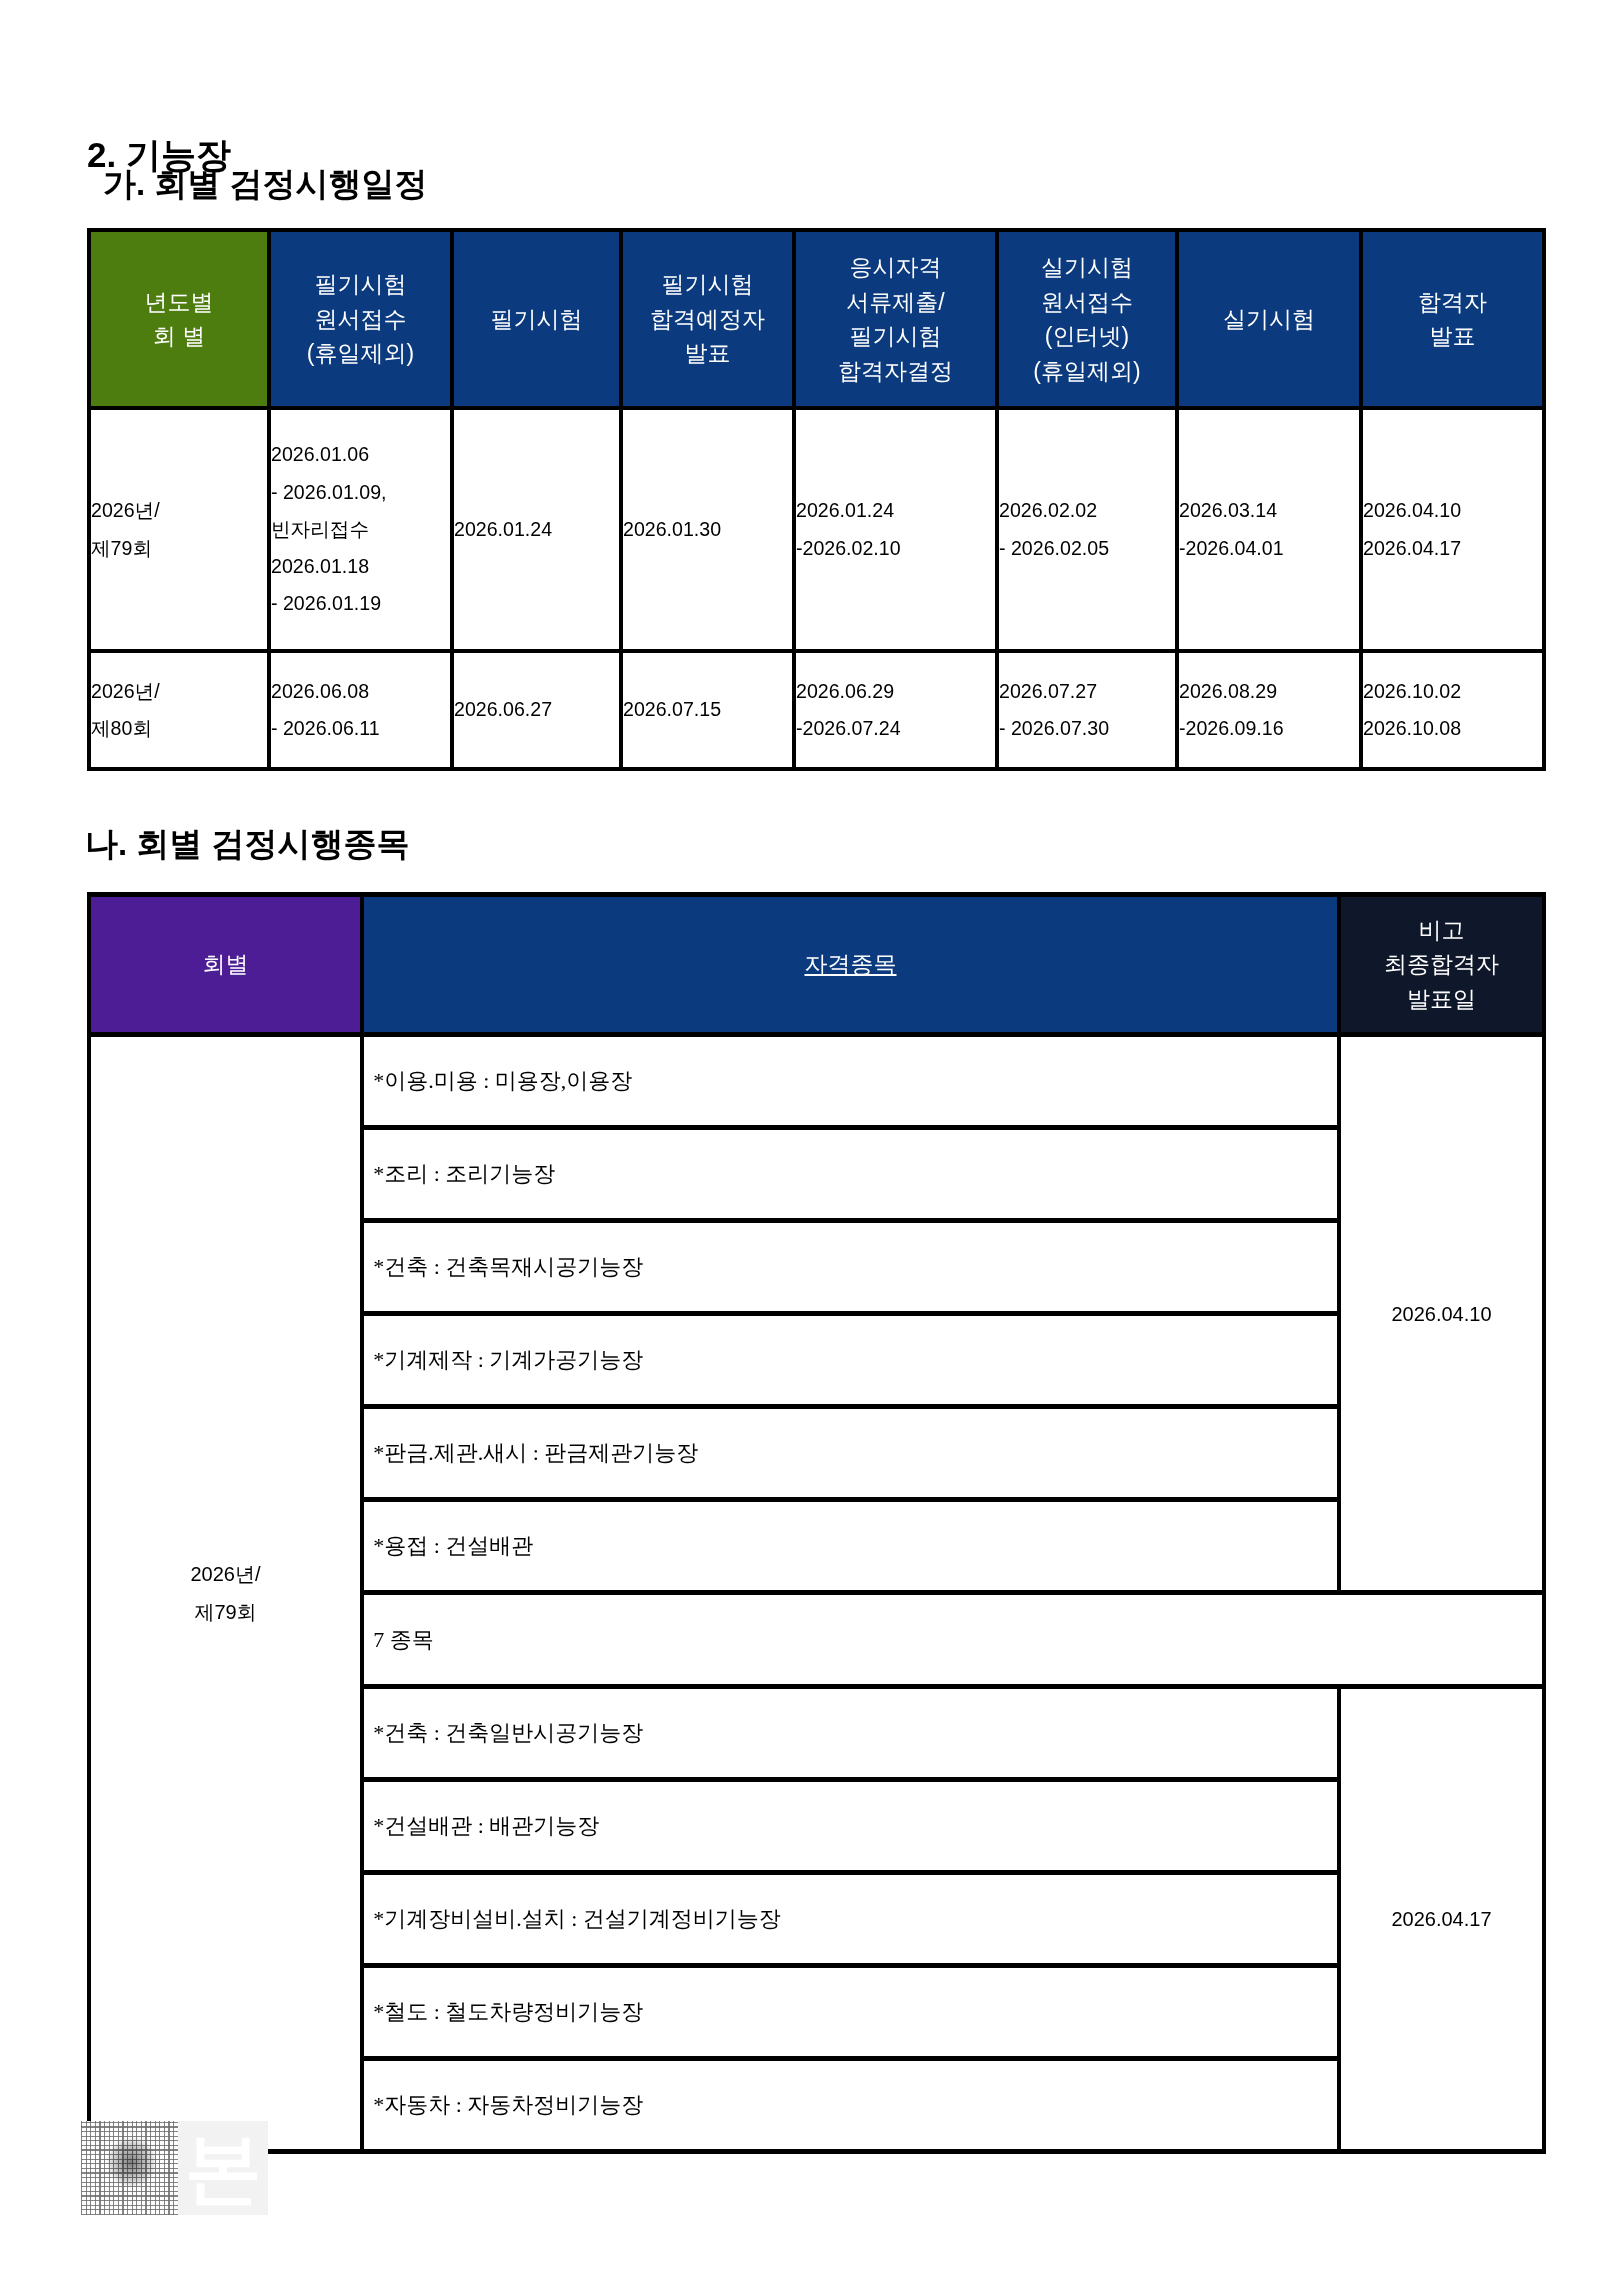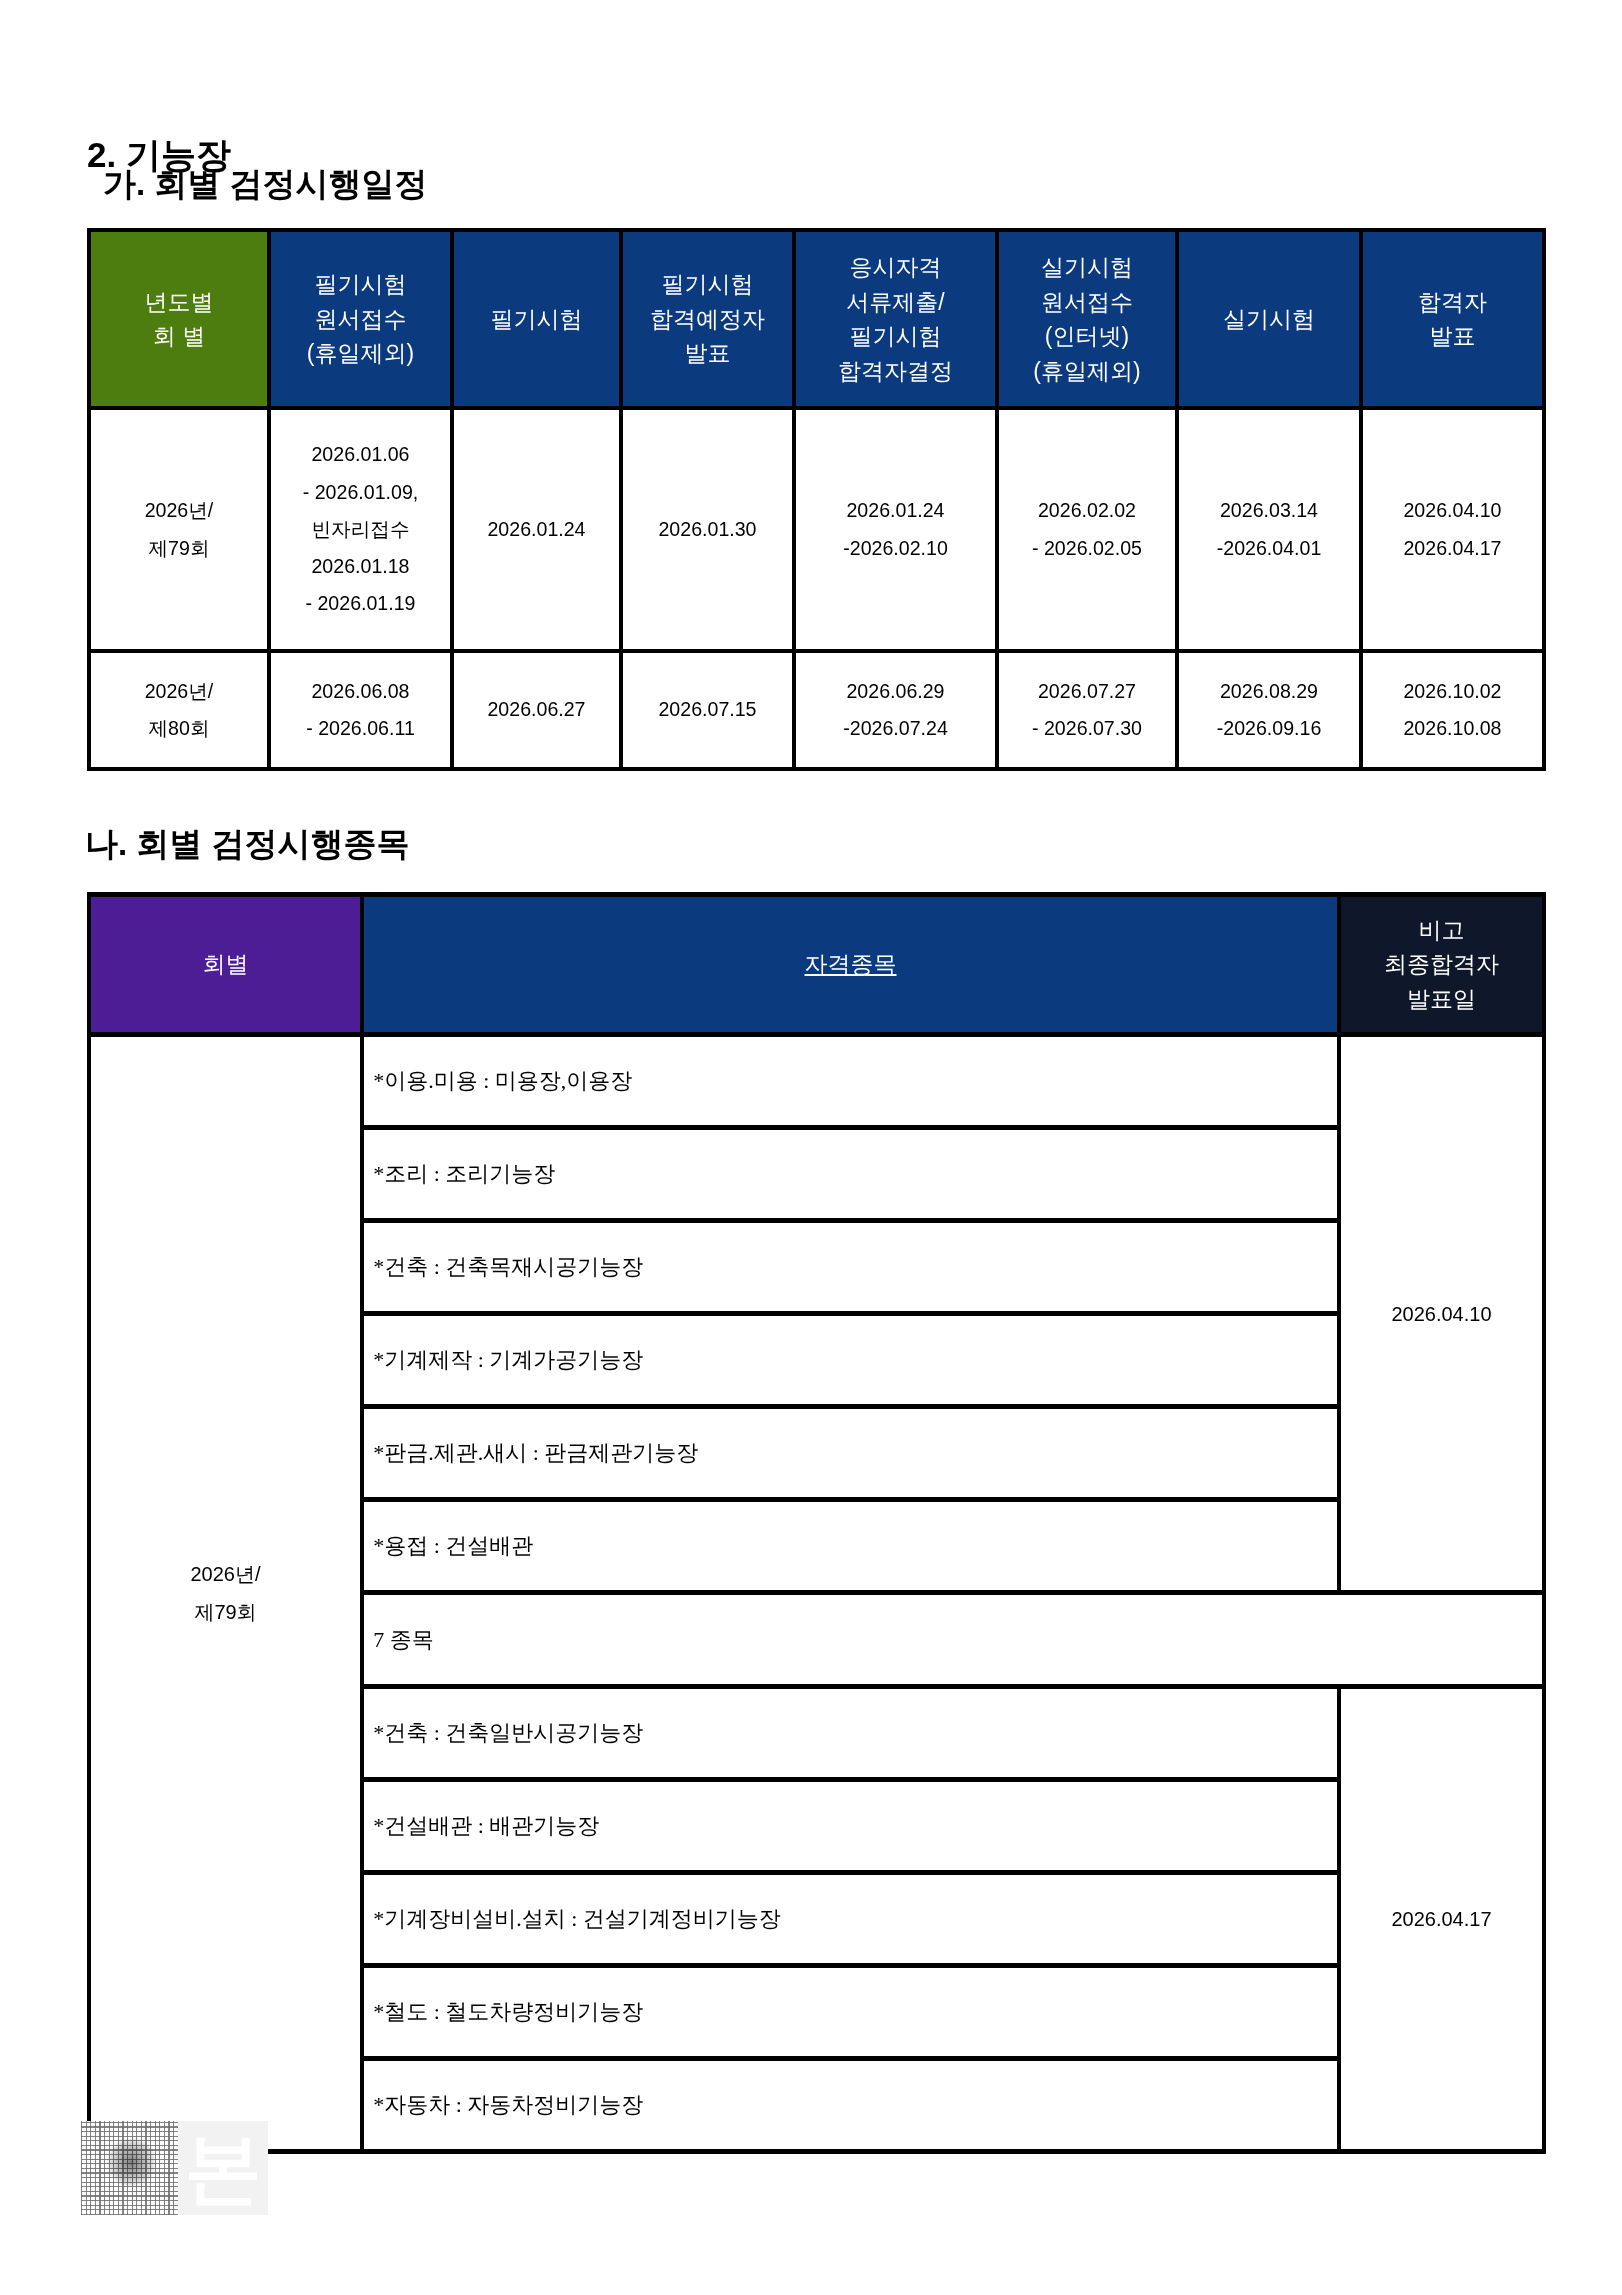--- a/index.html
+++ b/index.html
@@ -52,21 +52,20 @@
     background: #0B3B7E;
     color: #ffffff;
     font-weight: 400;
     font-size: 23px;
     line-height: 1.5;
     text-align: center;
   }
   #table1 td {
     font-size: 19.6px;
     line-height: 1.9;
-    text-align: center;
   }
   #table2 th, #table2 td { border-width: 5.9px 4.6px; }
   #table2 td { font-size: 22px; line-height: 1.6; }
   #table2 td.subject-cell, #table2 td.summary-cell {
     text-align: left;
     padding-left: 9.2px;
     font-family: Liberation Serif, serif;
   }
   #table2 td.session-cell, #table2 td.note-cell {
     text-align: center;

